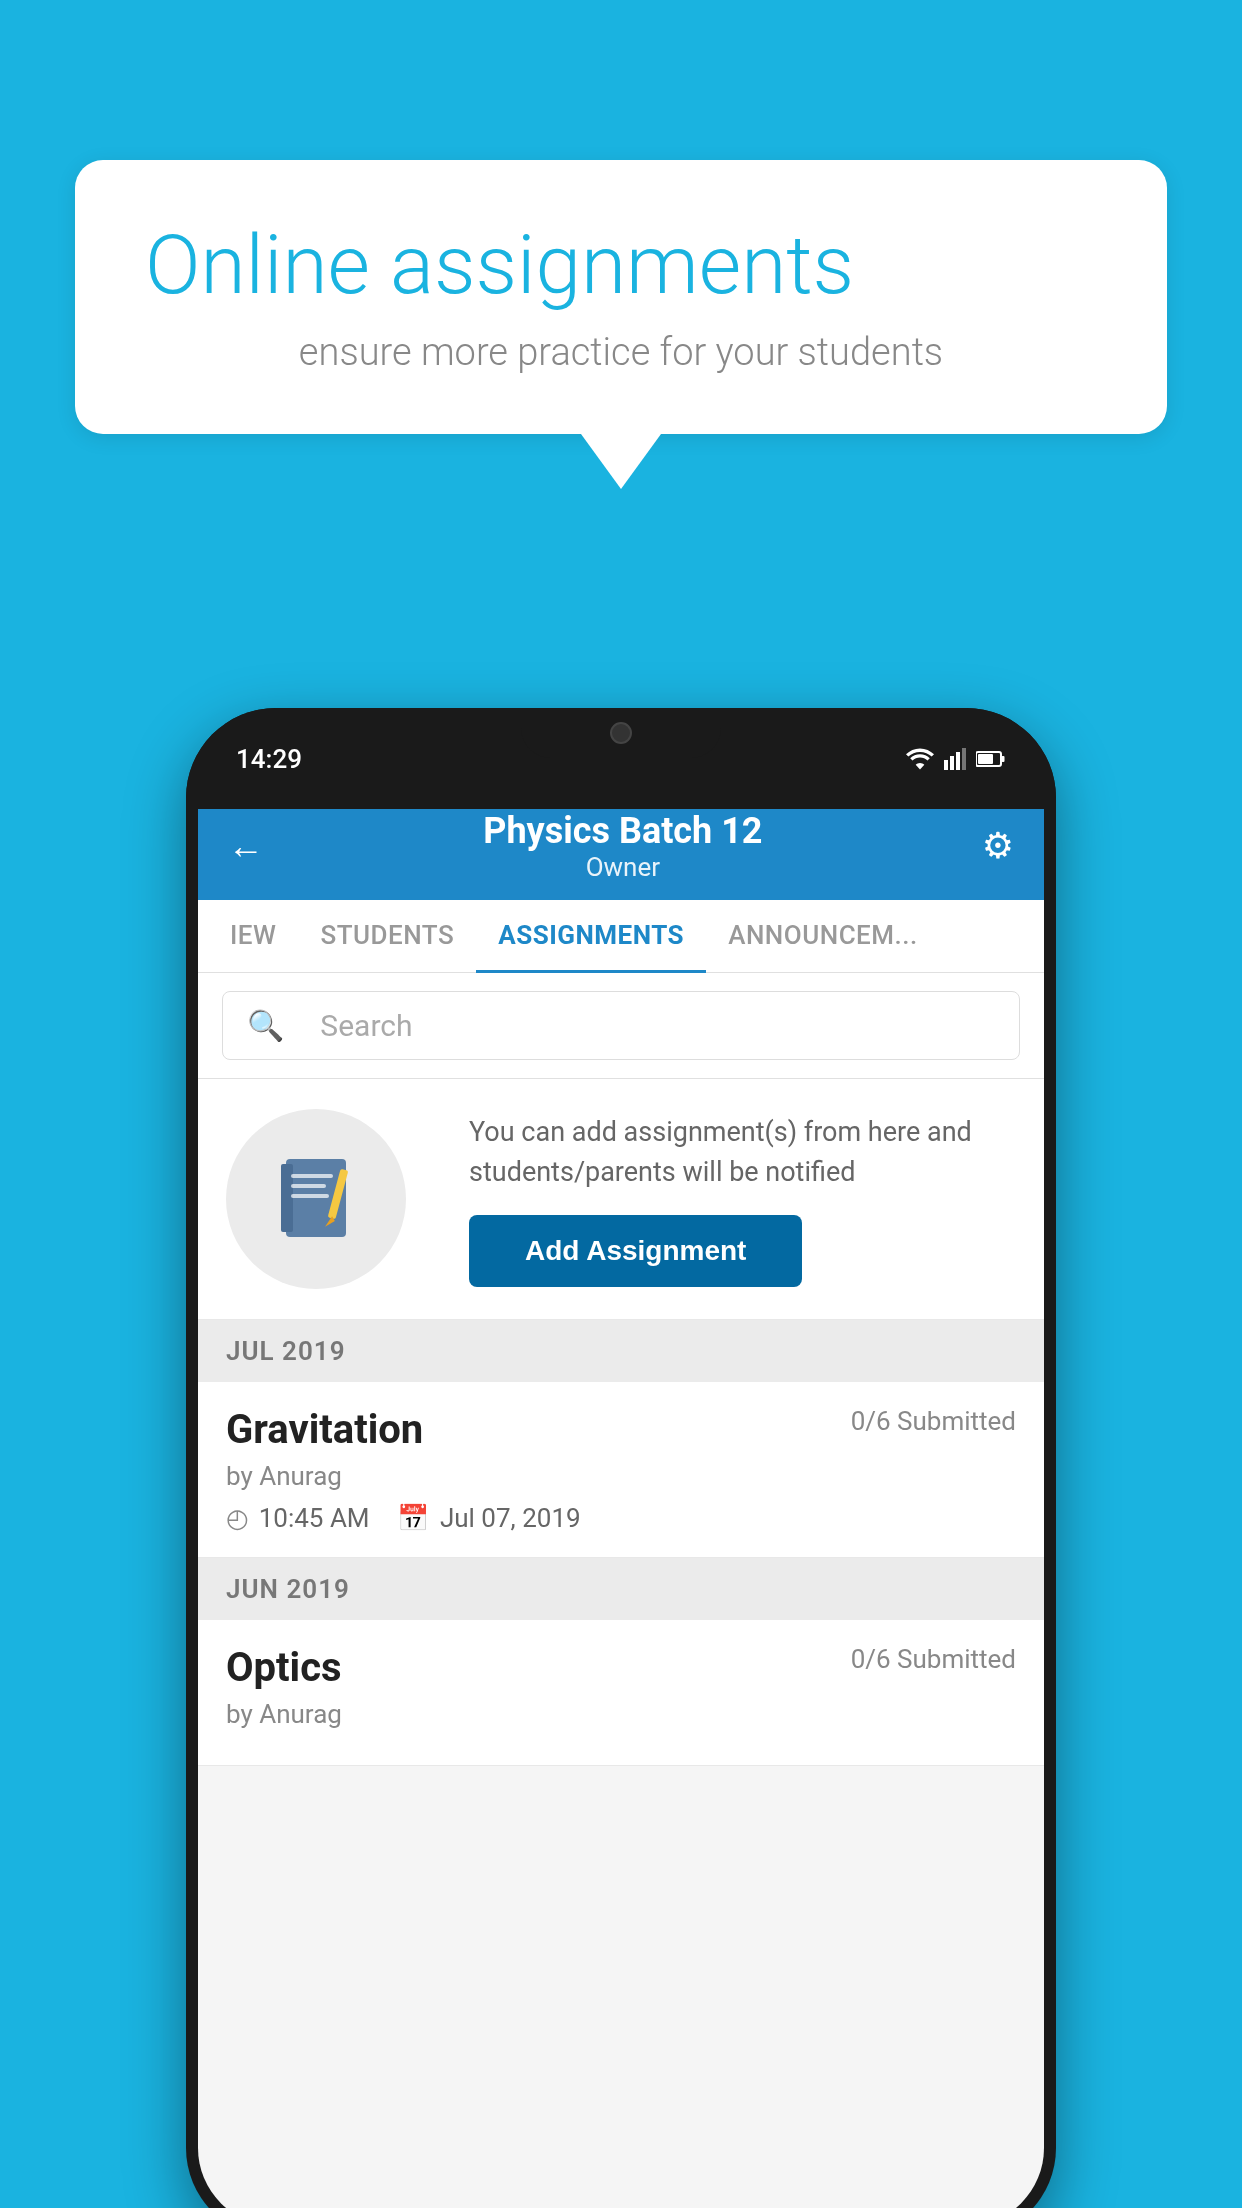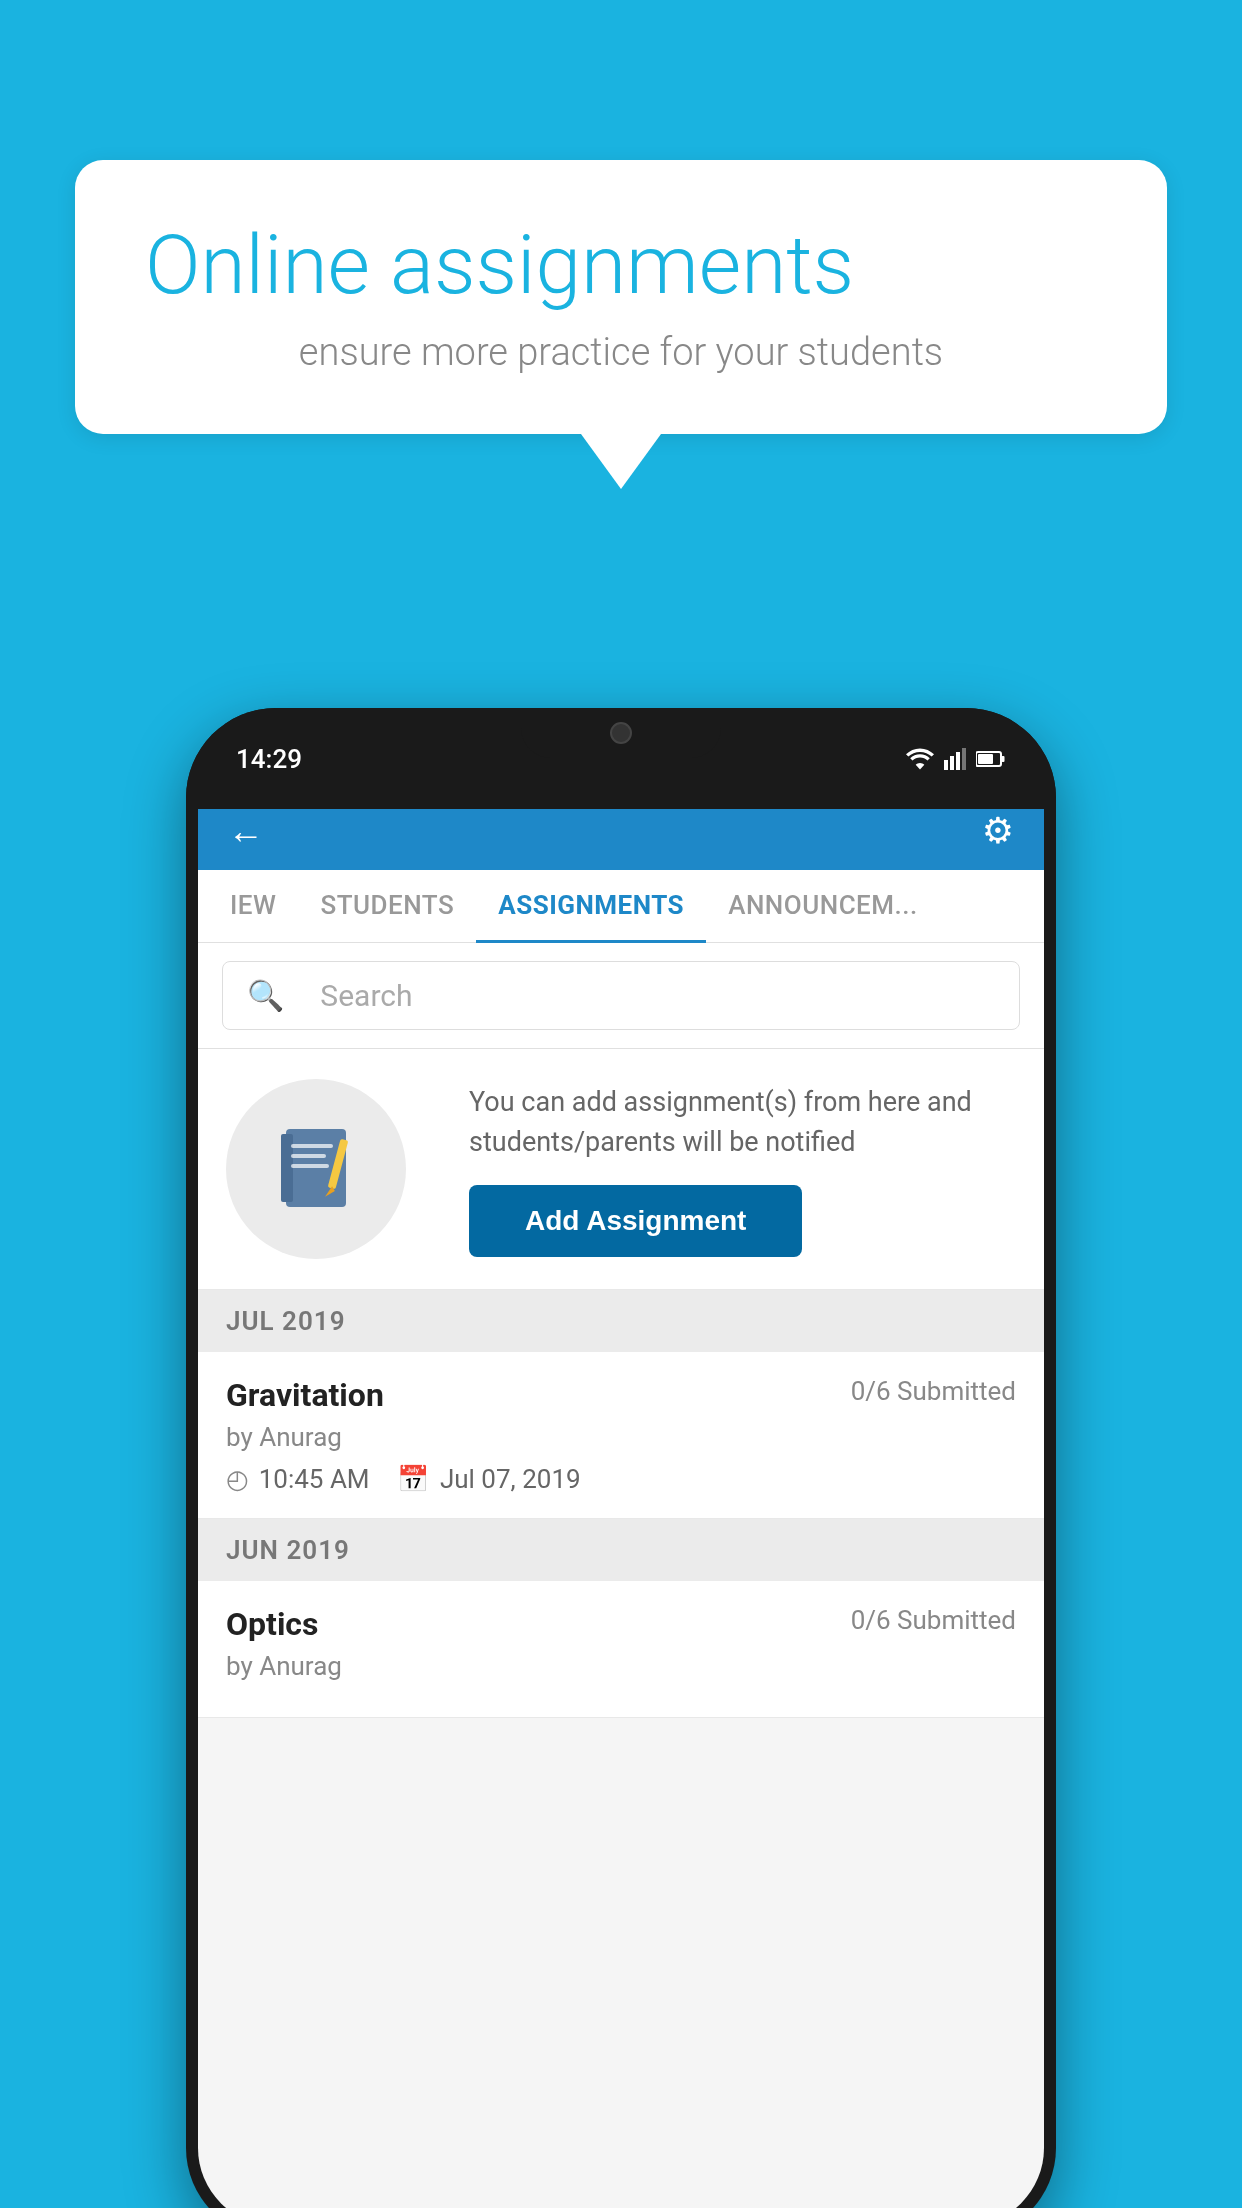--- a/index.html
+++ b/index.html
@@ -290,21 +290,21 @@
     }
 
     .assignment-top {
       display: flex;
       justify-content: space-between;
       align-items: flex-start;
       margin-bottom: 8px;
     }
 
     .assignment-name {
-      font-size: 32px;
+      font-size: 40px;
       font-weight: 700;
       color: #222;
     }
 
     .assignment-submitted {
       font-size: 26px;
       color: #888;
     }
 
     .assignment-by {
@@ -370,20 +370,24 @@
         <rect x="25.5" y="6" width="3" height="6" rx="1"></rect>
         <rect x="2" y="4" width="15" height="10" rx="1"></rect>
       </svg>
     </div>
   </div>
 
   <div class="phone-screen">
 
     <div class="app-header">
       <span class="header-back">←</span>
+      <div class="header-title-area">
+        <div class="header-title">Physics Batch 12</div>
+        <div class="header-subtitle">Owner</div>
+      </div>
       <span class="header-gear">⚙</span>
     </div>
 
     <div class="tabs-bar">
       <div class="tab-item">IEW</div>
       <div class="tab-item">STUDENTS</div>
       <div class="tab-item active">ASSIGNMENTS</div>
       <div class="tab-item">ANNOUNCEM...</div>
     </div>
 

